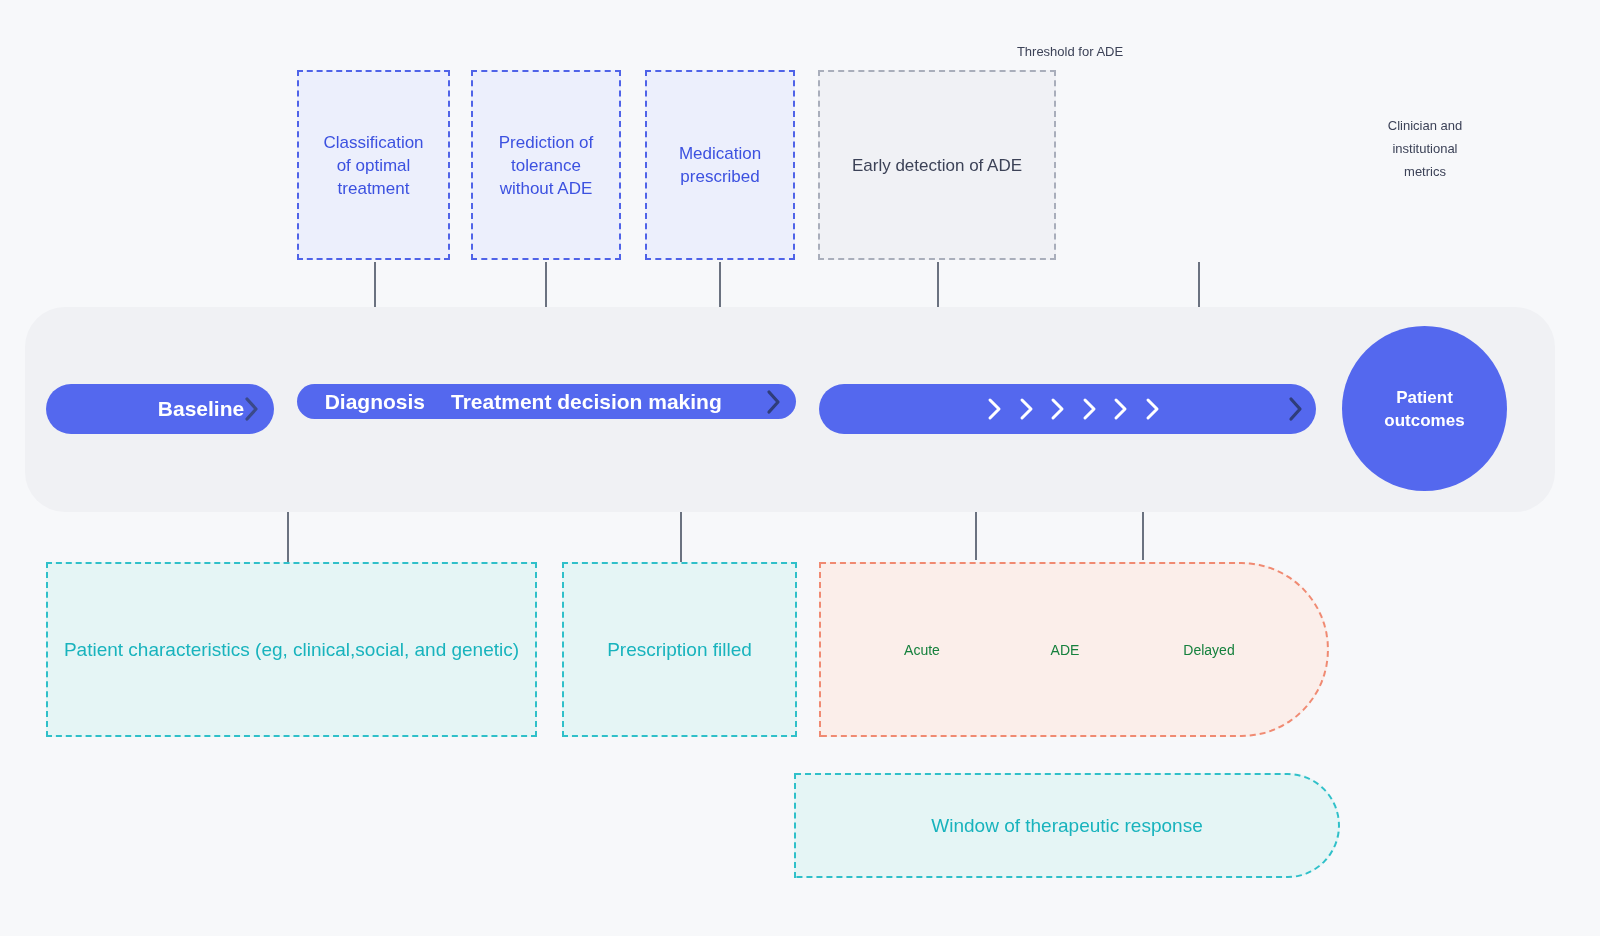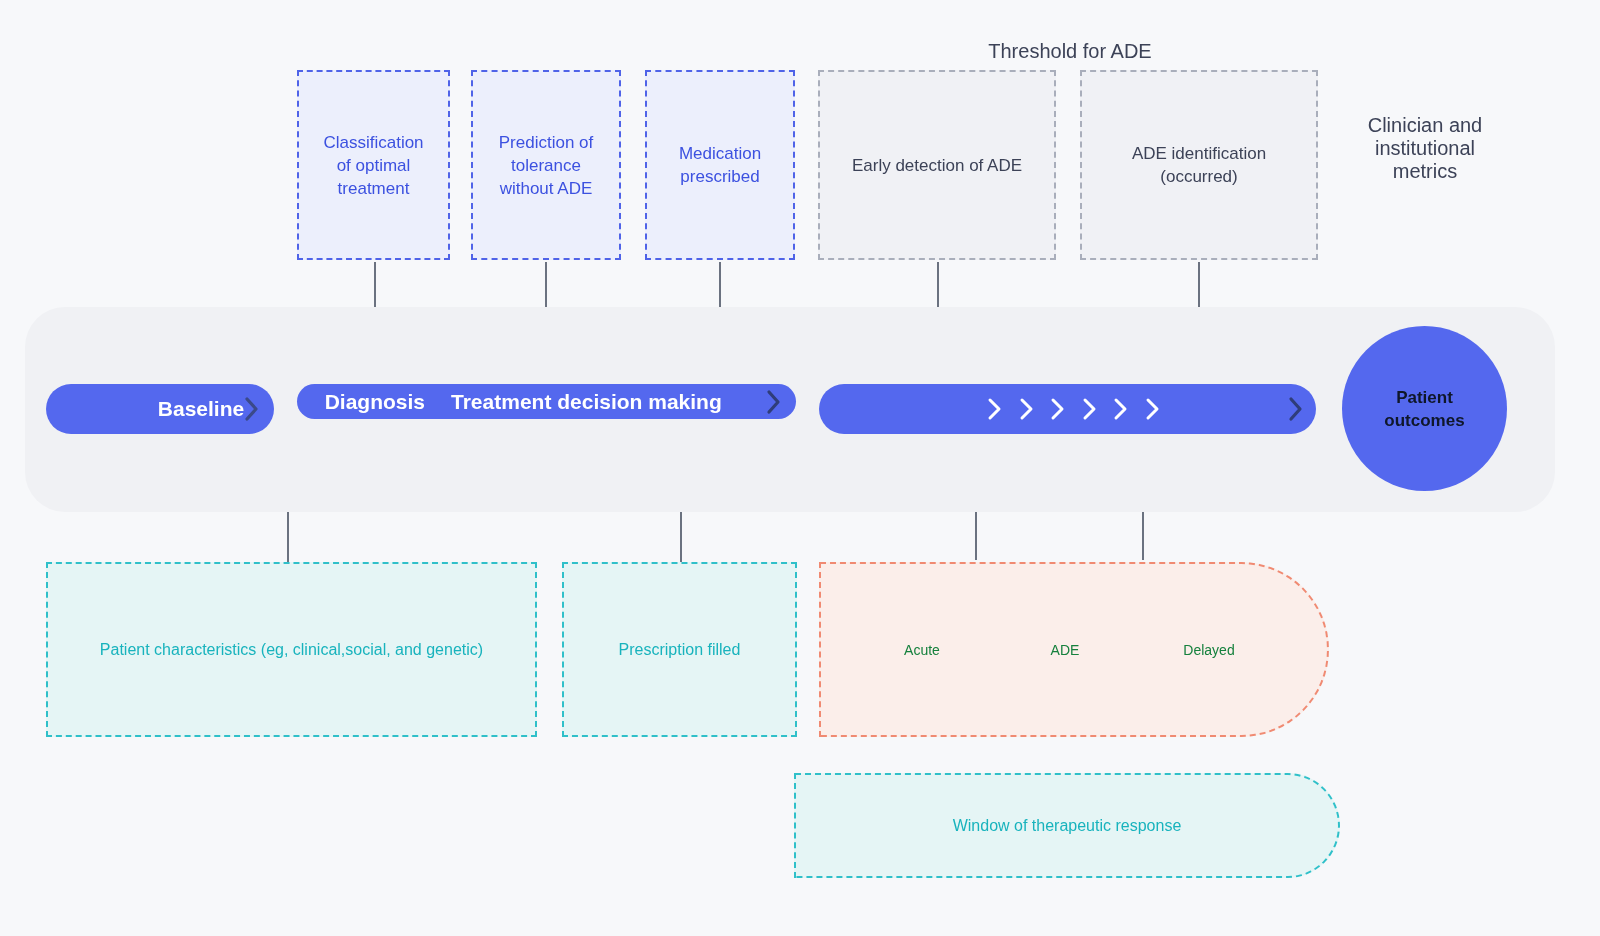--- a/index.html
+++ b/index.html
@@ -24,21 +24,21 @@
     line-height:23px;
   }
   .dash-grey{
     border:2px dashed #a9aebb;
     background:#f0f1f5;
     color:#3c4257;
     font-size:17px;
     line-height:23px;
   }
   .plain-label{
-    color:#3c4257;font-size:20px;line-height:23px;background:transparent;border:none;
+    color:#3c4257;font-size:13px;line-height:23px;background:transparent;border:none;
   }
 
   
   .track{
     position:absolute;
     background:#f0f1f4;
     box-sizing:border-box;
   }
 
   
@@ -61,31 +61,31 @@
     position:absolute;
     top:50%;
     transform:translate(-50%,-50%);
     width:16px;height:26px;
   }
   .chev svg{display:block;width:100%;height:100%;}
 
   
   .circle{
     position:absolute;border-radius:50%;
-    background:#5468ee;color:#0f172a;
+    background:#5468ee;color:#ffffff;
     font-size:17px;font-weight:bold;line-height:23px;
     display:flex;align-items:center;justify-content:center;text-align:center;
   }
 
   
   .dash-teal{
     border:2px dashed #2fc0c9;
     background:#e5f5f5;
     color:#18b3bd;
-    font-size:16px;
+    font-size:19px;
     line-height:23px;
   }
   .dash-pink{
     border:2px dashed #f08a72;
     background:#fbeeea;
     color:#f4836a;
     font-size:17px;
     line-height:23px;
   }
   .pink-word{
@@ -145,22 +145,20 @@
 
   <div class="node dash-blue" style="left:471px;top:70px;width:150px;height:190px;white-space:pre-line;">Prediction of
 tolerance
 without ADE</div>
 
   <div class="node dash-blue" style="left:645px;top:70px;width:150px;height:190px;white-space:pre-line;">Medication
 prescribed</div>
 
   <div class="node dash-grey" style="left:818px;top:70px;width:238px;height:190px;white-space:pre-line;">Early detection of ADE</div>
 
-  <div class="node dash-grey" style="left:1080px;top:70px;width:238px;height:190px;white-space:pre-line;">ADE identification
-(occurred)</div>
 
   <div class="track" style="left:25px;top:307px;width:1530px;height:205px;border-radius:40px;"></div>
 
   <div class="bar" style="left:46px;top:384px;width:228px;height:50px;border-radius:25px;">
     <span class="bar-label" style="left:68%;">Baseline</span>
     <span class="chev" style="left:206px;">
       <svg viewBox="0 0 16 26">
           <path d="M3 3 L12 13 L3 23" stroke="#3b4a8a" stroke-width="3.2" fill="none" stroke-linecap="round" stroke-linejoin="round"></path>
         </svg>
     </span>

